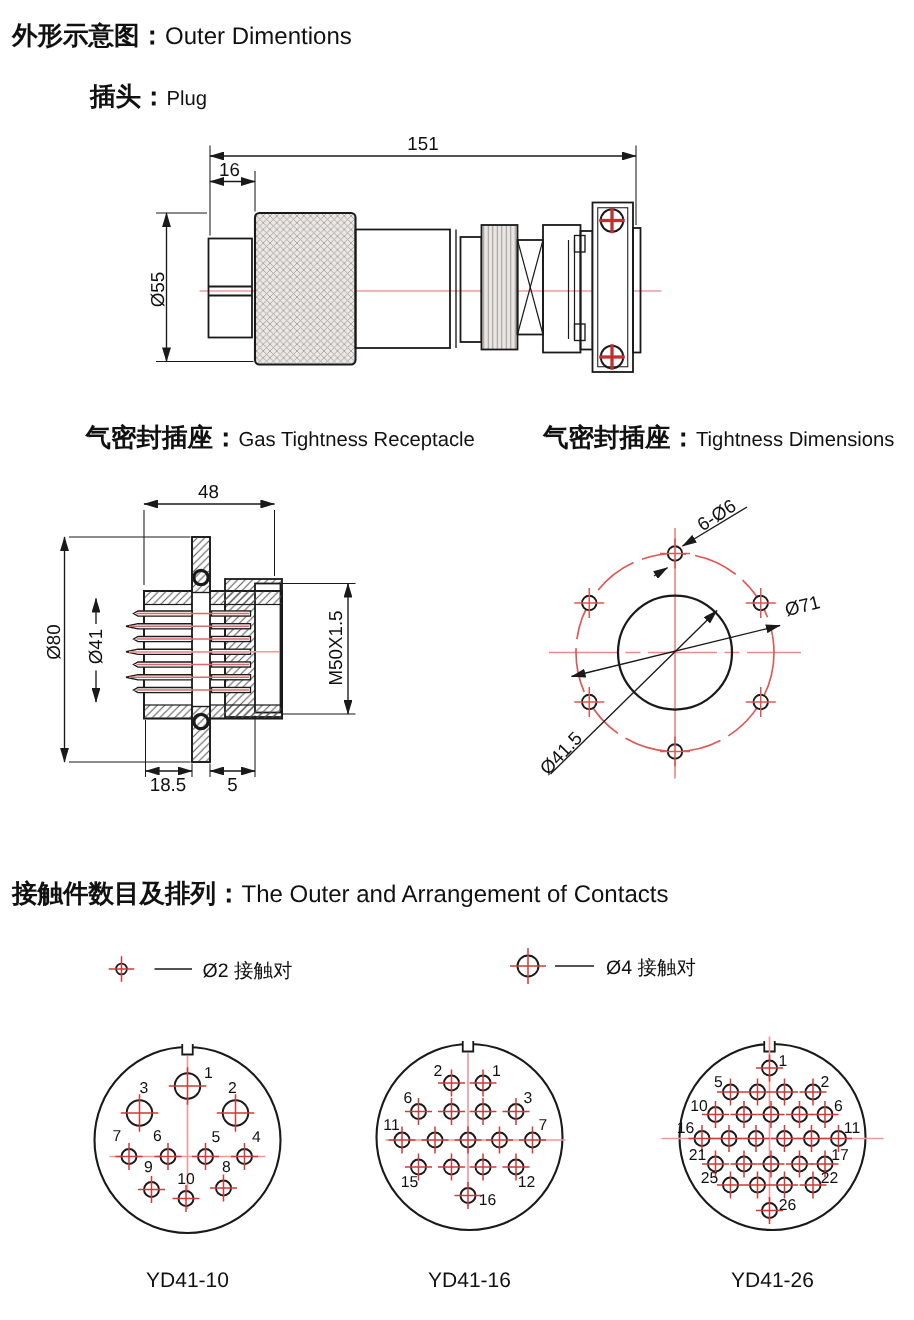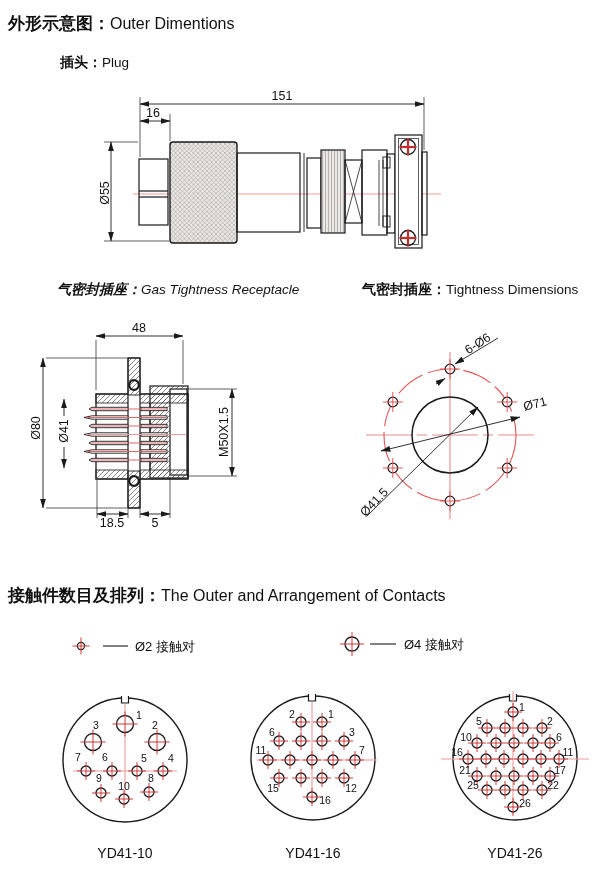--- a/index.html
+++ b/index.html
@@ -2,21 +2,21 @@
 <html><head>
 <meta charset="utf-8">
 <style>
   html,body{margin:0;padding:0;background:#fff;}
   body{width:609px;height:880px;position:relative;overflow:hidden;
        font-family:"Liberation Sans","DejaVu Sans",sans-serif;color:#111;}
   .hdr{position:absolute;white-space:nowrap;}
   .hdr .zh{font-weight:bold;}
   .h-main .zh{font-size:17px;}
   .h-main .en{font-size:16px;}
-  .h-sub .zh{font-size:14px;}
+  .h-sub .zh{font-size:17px;}
   .h-sub .en{font-size:13.5px;}
   svg{position:absolute;left:0;top:0;}
   text{fill:#111;}
   .dim{font-size:12.5px;}
   .cap{font-size:14px;}
   .leg{font-size:13px;}
 </style>
 </head>
 <body>
 
@@ -522,21 +522,21 @@
   <text class="cap" x="313" y="858" text-anchor="middle">YD41-16</text>
   <text class="cap" x="515" y="858" text-anchor="middle">YD41-26</text>
 </svg>
 
 <div class="hdr h-main" style="left:8px;top:12px;text-align:right;">
   <span class="zh">外形示意图：</span><span class="en">Outer Dimentions</span>
 </div>
 <div class="hdr h-sub" style="left:60px;top:53px;">
   <span class="zh">插头：</span><span class="en">Plug</span>
 </div>
-<div class="hdr h-sub" style="left:57px;top:280px;font-style:italic;">
+<div class="hdr h-sub" style="left:57px;top:280px;">
   <span class="zh">气密封插座：</span><span class="en">Gas Tightness Receptacle</span>
 </div>
 <div class="hdr h-sub" style="left:362px;top:280px;">
   <span class="zh">气密封插座：</span><span class="en">Tightness Dimensions</span>
 </div>
 <div class="hdr h-main" style="left:8px;top:584px;">
   <span class="zh">接触件数目及排列：</span><span class="en">The Outer and Arrangement of Contacts</span>
 </div>
 
 </body></html>

